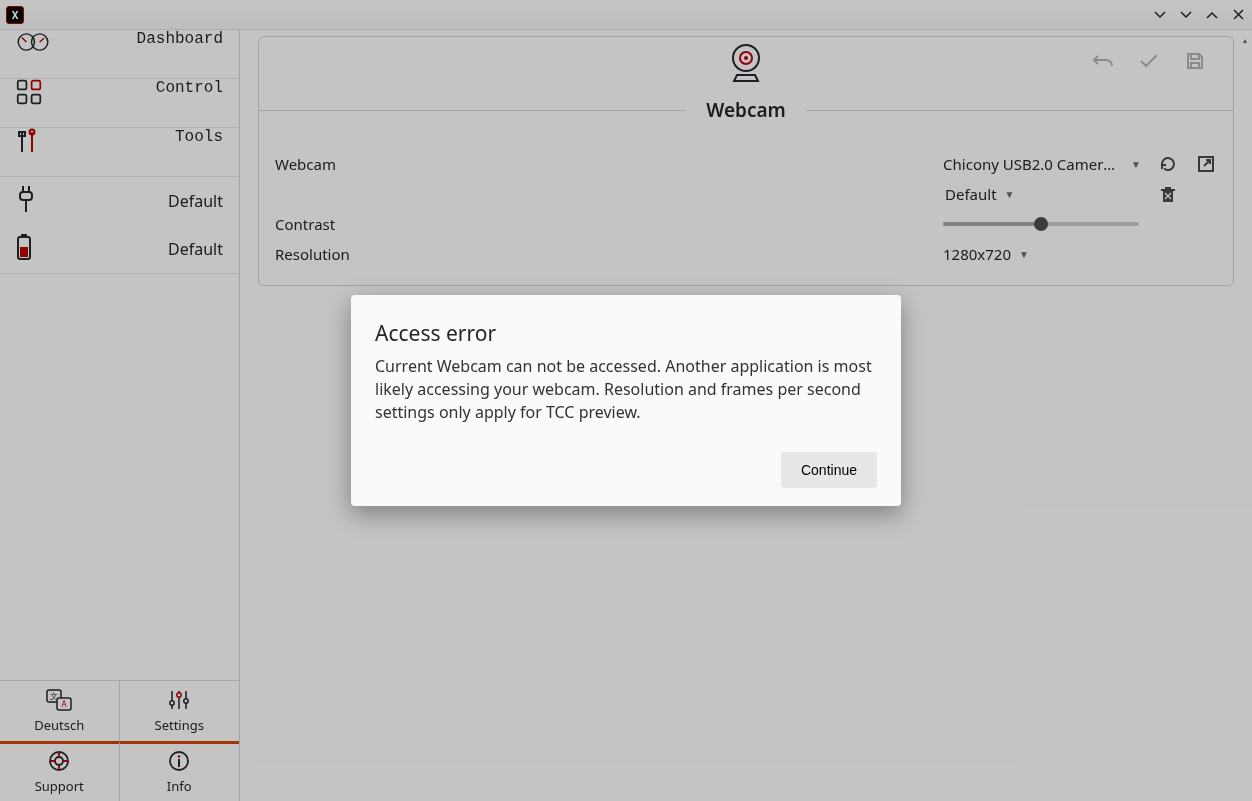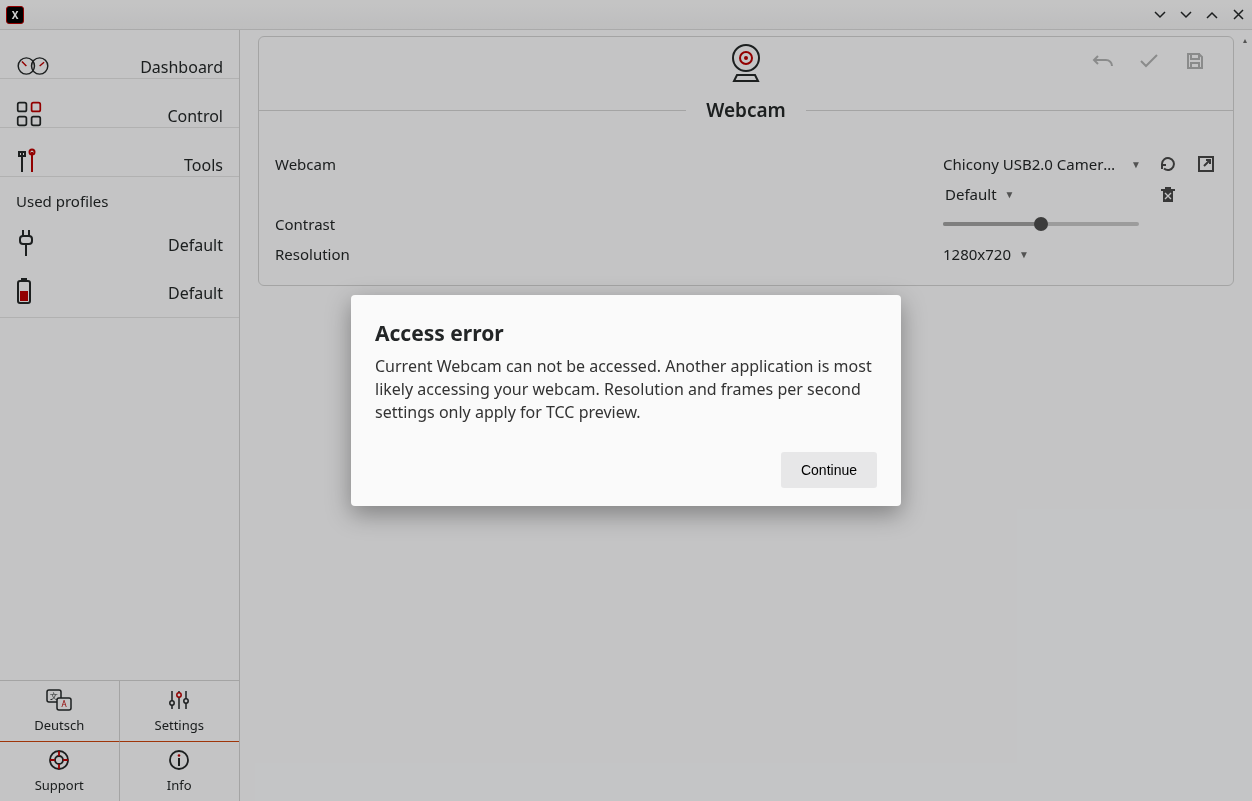--- a/index.html
+++ b/index.html
@@ -64,25 +64,26 @@
 .sidebar {
   width: 240px;
   background: #eff0f1;
   border-right: 1px solid #c9c9c9;
   display: flex;
   flex-direction: column;
 }
 .nav-list { list-style: none; }
 .nav-item {
   display: flex;
-  align-items: flex-end;
+  align-items: flex-start;
   height: 49px;
   border-bottom: 1px solid #d8d8d8;
   padding: 0 16px;
   cursor: pointer;
+  font-family: Liberation Mono, monospace;
 }
 .nav-item .icon {
   width: 36px; display: flex; align-items: center;
 }
 .nav-item .label {
   flex: 1;
   text-align: right;
   font-size: 16px;
 }
 .section-label {
@@ -112,21 +113,21 @@
   height: 60px;
   display: flex;
   flex-direction: column;
   align-items: center;
   justify-content: center;
   cursor: pointer;
   font-size: 13px;
   border-right: 1px solid #c9c9c9;
 }
 .bottom-cell:nth-child(2n) { border-right: none; }
-.bottom-grid .row2 { border-top: 1px solid #c2410c; }
+.bottom-grid .row2 { border-top: 3px solid #c2410c; }
 .bottom-cell svg { margin-bottom: 1px; }
 
 
 .content {
   flex: 1;
   background: #eff0f1;
   position: relative;
   overflow-y: auto;
 }
 .content-scroll { padding: 6px 10px 20px 10px; position: relative; }
@@ -288,21 +289,21 @@
 }
 .dialog {
   width: 550px;
   background: #fafafa;
   border-radius: 4px;
   box-shadow: 0 8px 24px rgba(0,0,0,.35);
   padding: 24px 24px 18px 24px;
 }
 .dialog h2 {
   font-size: 21px;
-  font-weight: 700;
+  font-weight: 400;
   margin-bottom: 8px;
 }
 .dialog p {
   font-size: 16px;
   color: #333;
   line-height: 1.45;
 }
 .dialog .actions {
   display: flex;
   justify-content: flex-end;
@@ -379,21 +380,20 @@
               <path d="M3 4h6v4H3z" fill="none" stroke="#232627" stroke-width="2"></path>
               <path d="M16 4v20" stroke="#b30000" stroke-width="2"></path>
               <circle cx="16" cy="4" r="2.5" fill="none" stroke="#b30000" stroke-width="2"></circle>
             </svg>
         </span>
         <span class="label">Tools</span>
       </li>
     </ul>
 
     <div class="profiles-block">
-      <div class="section-label">Used profiles</div>
       <div class="profile-item">
         <span class="icon">
           <svg width="20" height="30" viewBox="0 0 20 30">
               <path d="M7 2v6M13 2v6" stroke="#232627" stroke-width="2"></path>
               <rect x="4" y="8" width="12" height="8" rx="3" fill="none" stroke="#232627" stroke-width="2"></rect>
               <path d="M10 16v12" stroke="#232627" stroke-width="2"></path>
             </svg>
         </span>
         <span class="label">Default</span>
       </div>

